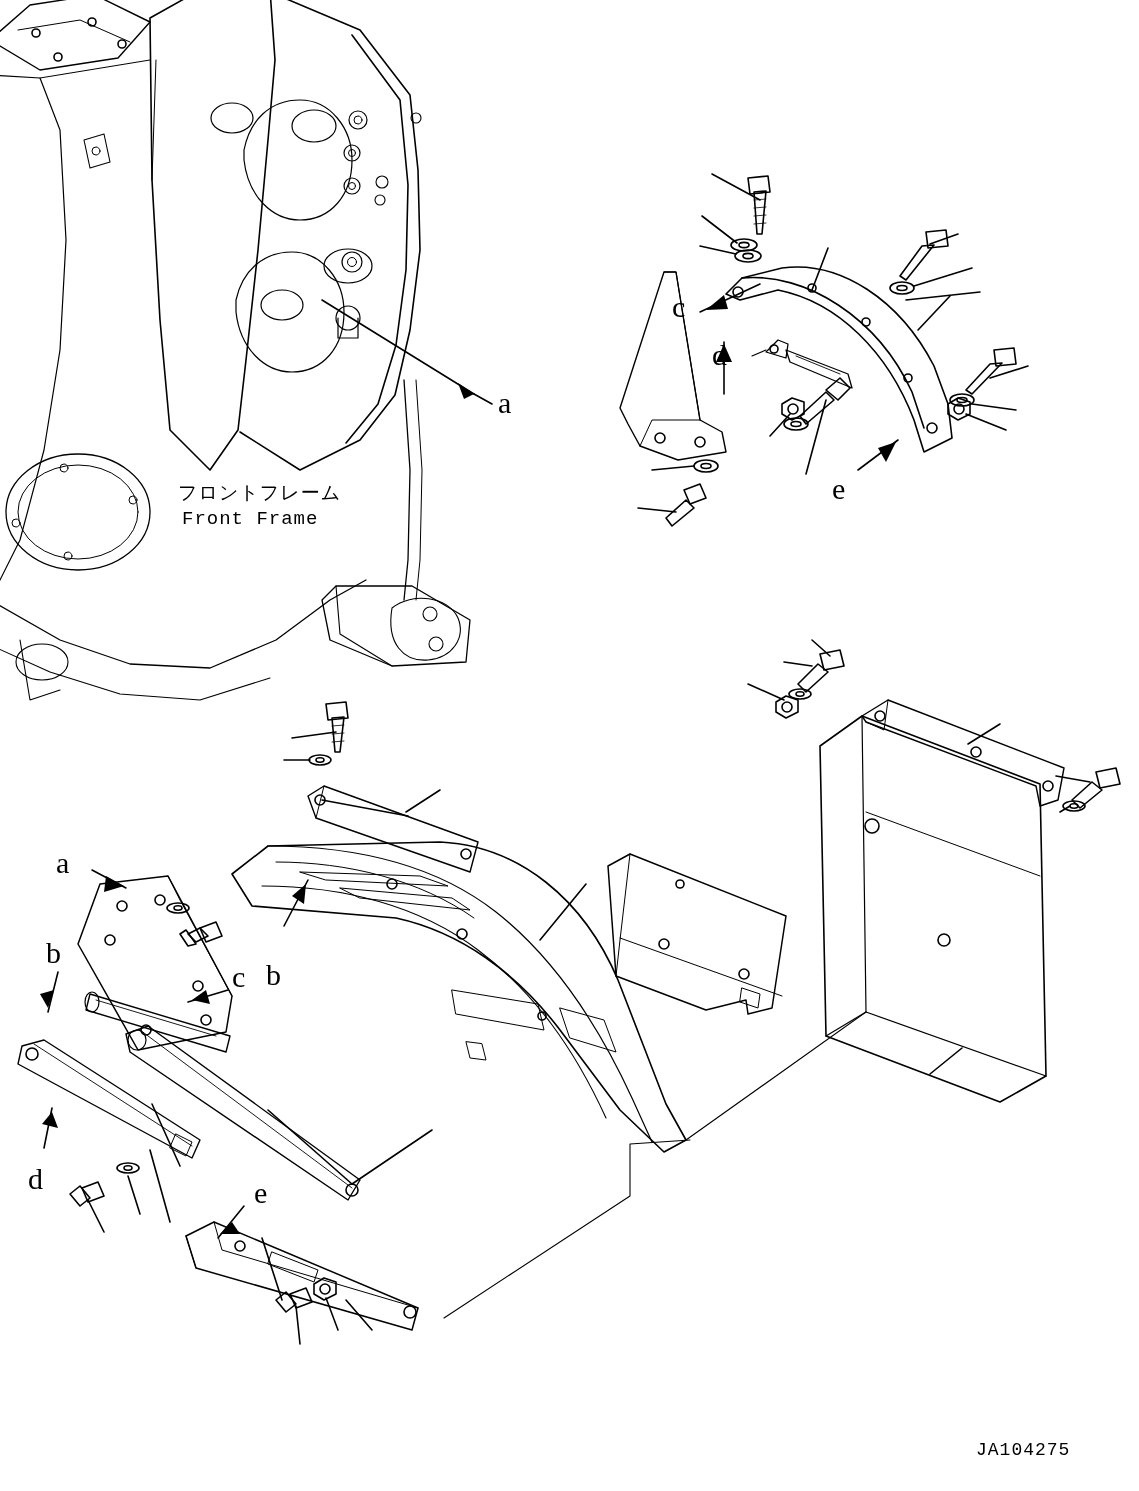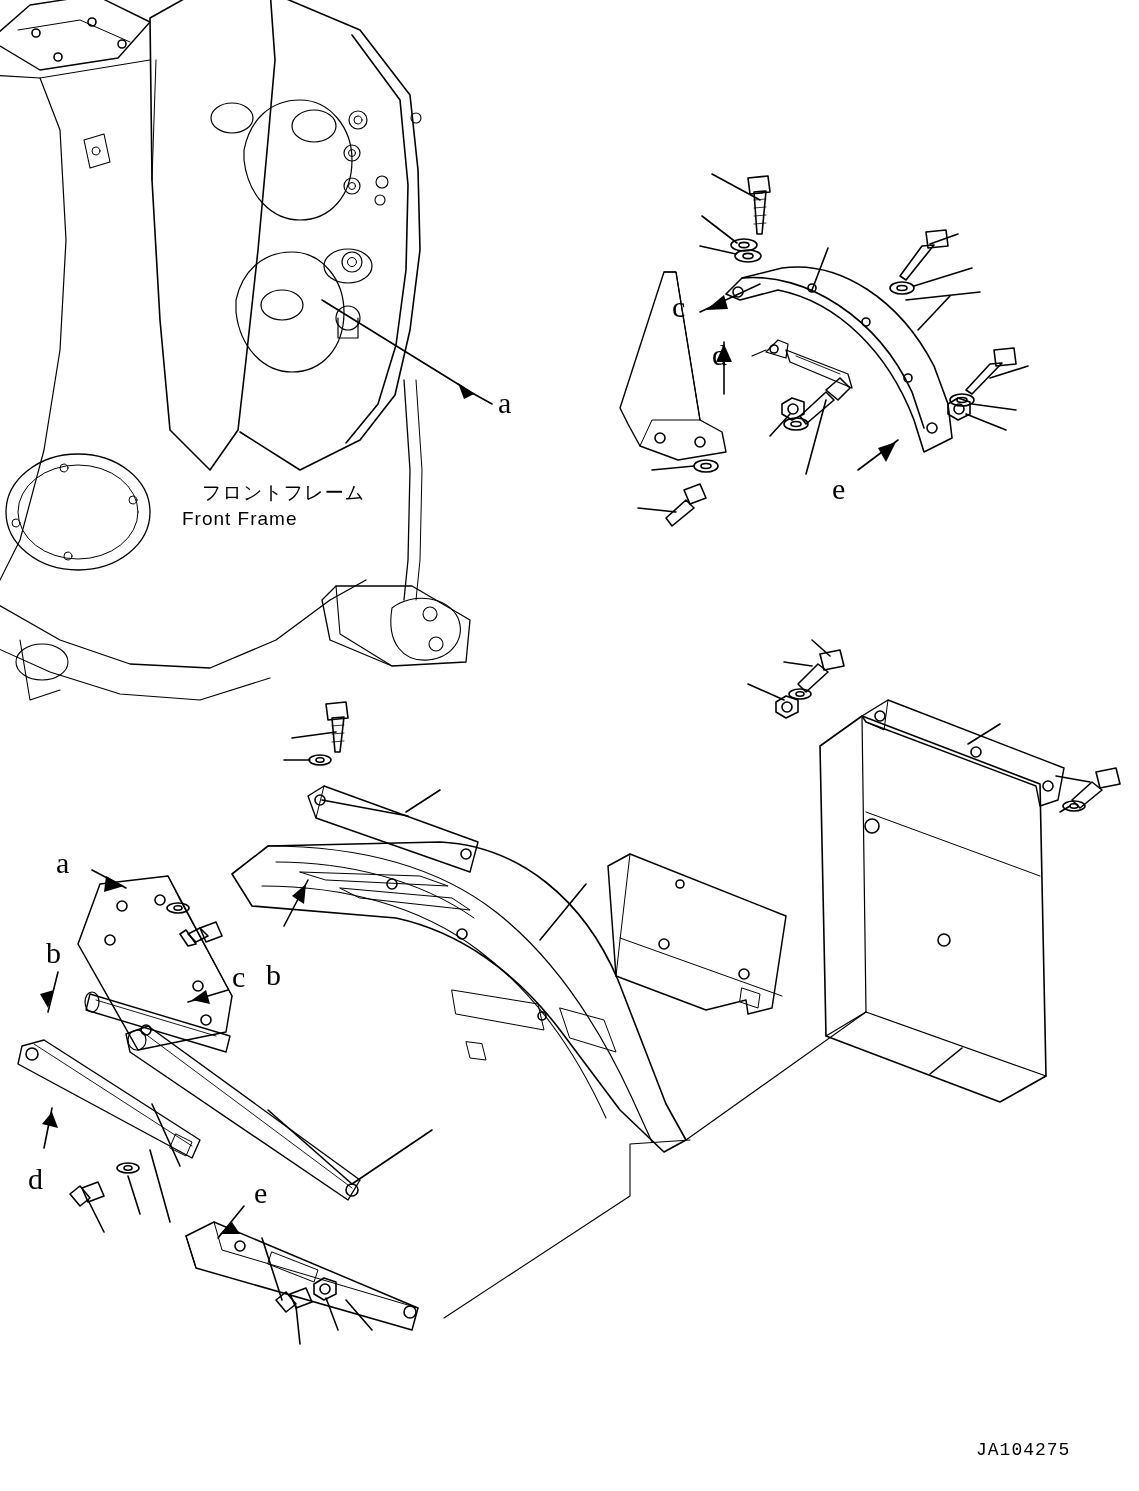--- a/index.html
+++ b/index.html
@@ -32,25 +32,24 @@
     line-height: 1;
     white-space: nowrap;
   }
   .cap-jp {
     position: absolute;
     font-family: "DejaVu Sans", sans-serif;
     font-size: 19px;
     letter-spacing: 1px;
     color: #000;
     white-space: nowrap;
-    margin-left: 24px;
   }
   .cap-en {
     position: absolute;
-    font-family: Liberation Sans, sans-serif;
+    font-family: Liberation Mono, monospace;
     font-size: 19px;
     letter-spacing: 1px;
     color: #000;
     white-space: nowrap;
   }
   .drawing-no {
     position: absolute;
     font-family: Liberation Mono, monospace;
     font-size: 18px;
     letter-spacing: 1px;

